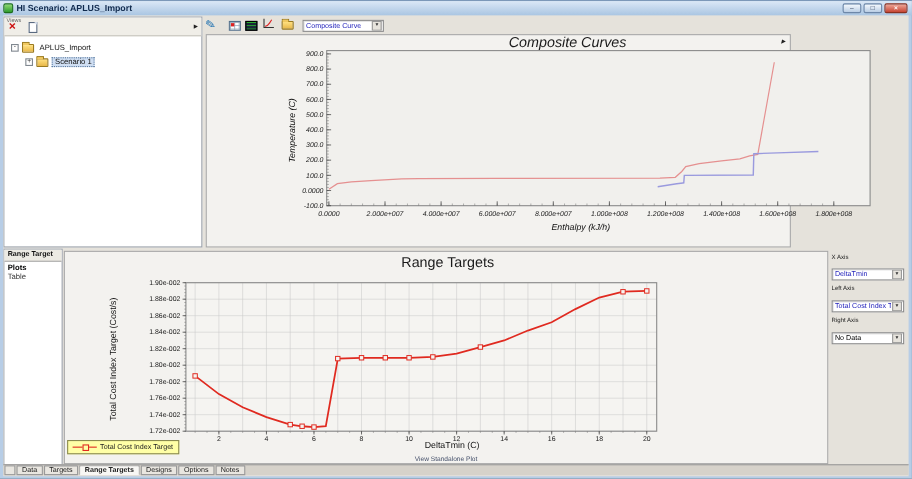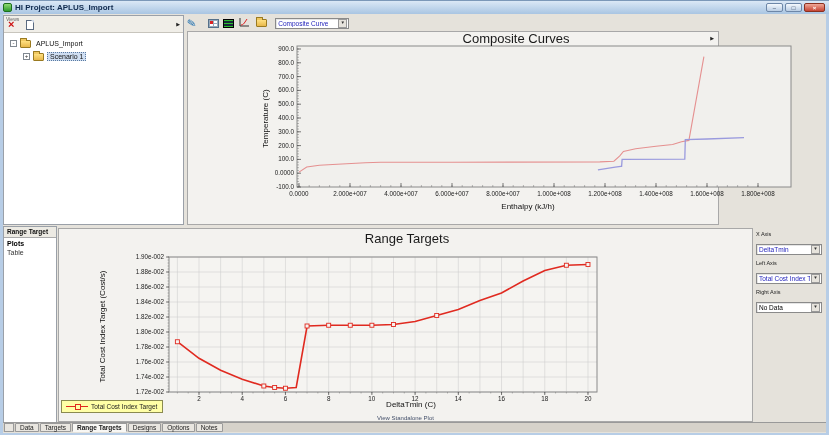--- a/index.html
+++ b/index.html
@@ -62,21 +62,21 @@
       border:1px solid #8a8a8a;box-shadow:inset 1px 1px 0 #e5e5e5;height:11px;padding-left:2px;
       font-size:6.5px;white-space:nowrap;overflow:hidden;}
   .dd-val{overflow:hidden;white-space:nowrap;}
   .dd-val.blue{color:#2323bb;}
   .dd-btn{width:9px;height:9px;flex:0 0 auto;background:#e6e3dc;border:1px solid #999;margin:0 1px;
       display:flex;align-items:center;justify-content:center;font-size:4.5px;color:#333;line-height:1;}
   .plot-select{width:74px;margin-left:4px;}
 
   
   .chart-panel{background:#f3f2ef;border:1px solid #a8a8a8;}
-  #top-chart-panel{left:184px;top:17px;width:532px;height:194px;}
+  #top-chart-panel{left:184px;top:17px;width:532px;height:194px;font-style:italic;}
   #top-chart-panel .expand-arrow{position:absolute;right:4px;top:4px;}
   #bottom-chart-panel{left:55px;top:214px;width:695px;height:194px;}
 
   .legend{position:absolute;left:2px;top:171px;width:102px;height:13px;background:#ffffa6;
           border:1px solid #8a8a50;display:flex;align-items:center;font-size:6.5px;color:#222;}
   .legend-marker{width:22px;height:7px;position:relative;margin:0 3px 0 4px;flex:0 0 aupx;}
   .legend-marker::before{content:"";position:absolute;left:0;top:3px;width:22px;height:1px;background:#e02a20;}
   .legend-marker::after{content:"";position:absolute;left:9px;top:1px;width:4px;height:4px;
           border:1px solid #e02a20;background:#ffffa6;}
   .view-link{position:absolute;left:0;right:0;top:186px;text-align:center;font-size:6px;color:#44506a;}
@@ -102,21 +102,21 @@
        border-radius:1px 1px 0 0;font-size:6.5px;line-height:8px;color:#222;white-space:nowrap;}
   .tab.active{background:#f8f7f4;font-weight:bold;border-bottom-color:#f8f7f4;}
 </style>
 </head>
 <body>
 
 <div class="window">
 
   <div class="titlebar">
     <span class="app-icon"></span>
-    <span class="win-title">HI Project:  APLUS_Import</span>
+    <span class="win-title">HI Scenario:  APLUS_Import</span>
     <span class="win-controls">
       <span class="wbtn">
           <span>–</span>
         </span>
       <span class="wbtn">
           <span>□</span>
         </span>
       <span class="wbtn close">
           <span>×</span>
         </span>

